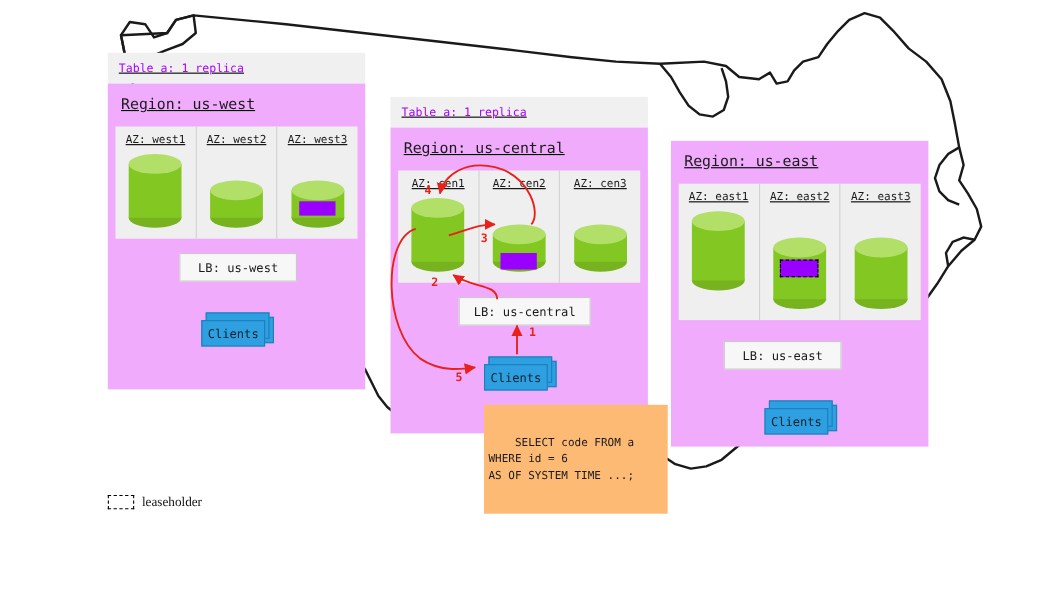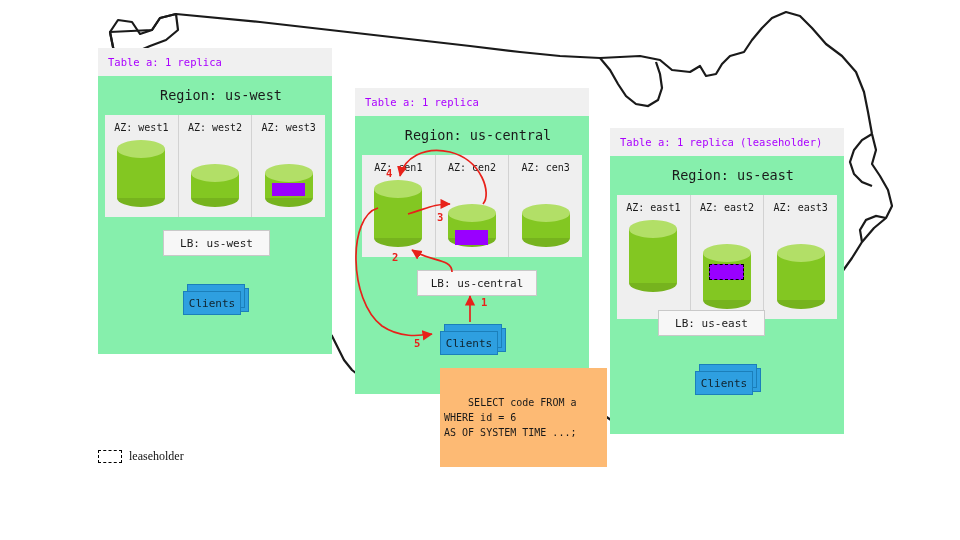--- a/index.html
+++ b/index.html
@@ -6,28 +6,28 @@
   body{
     width:960px;height:540px;background:#ffffff;overflow:hidden;
     font-family:"DejaVu Sans Mono","Liberation Mono",monospace;
   }
   #stage{position:relative;width:960px;height:540px;}
 
   
   #map{position:absolute;left:0;top:0;width:960px;height:540px;}
 
   
-  .region{position:absolute;}
+  .region{position:absolute;text-decoration:underline;}
   .region-header{
     background:#f0f0f0;color:#aa00ff;
     font-size:10.5px;letter-spacing:0px;
     padding:8px 10px 8px 10px;
     white-space:nowrap;
   }
-  .region-body{background:#86efac;padding:0;text-align:center;}
+  .region-body{background:#f0abfc;padding:0;}
   .region-title{
     color:#1a1a1a;font-size:13.5px;
     padding:11px 0 12px 12px;white-space:nowrap;
   }
   .az-row{
     background:#efefef;display:flex;margin:0 7px;
   }
   .az-cell{
     flex:1 1 0;display:flex;flex-direction:column;align-items:center;
     padding:7px 0 10px 0;position:relative;
@@ -218,21 +218,20 @@
     </div>
   </div>
 
   <div class="sqlbox" style="left:440px;top:368px;width:147px;">
     <span>SELECT code FROM a
 WHERE id = 6
 AS OF SYSTEM TIME ...;</span>
   </div>
 
   <div class="region" style="left:610px;top:128px;width:234px;">
-    <div class="region-header">Table a: 1 replica (leaseholder)</div>
     <div class="region-body" style="height:278px;">
       <div class="region-title">Region: us-east</div>
       <div class="az-row" style="height:124px;">
         <div class="az-cell">
           <div class="az-label">AZ: east1</div>
           <div class="cyl" style="width:48px;height:72px;">
             <div class="bot"></div>
             <div class="body"></div>
             <div class="top"></div>
           </div>

